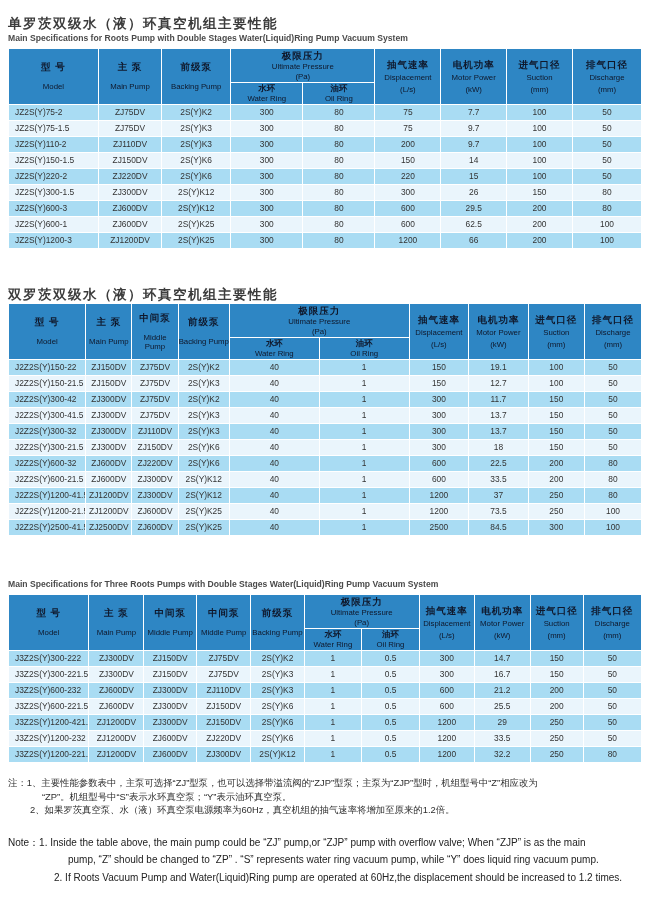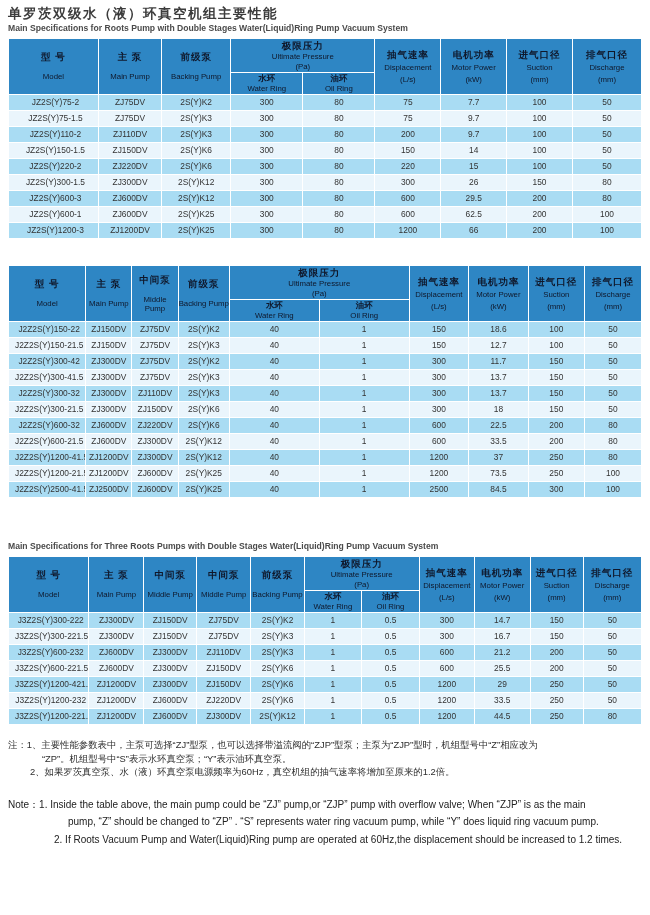--- a/index.html
+++ b/index.html
@@ -13,21 +13,21 @@
   html,body{margin:0;padding:0;}
   body{
     width:650px;height:915px;overflow:hidden;background:#ffffff;
     font-family:"Liberation Sans","DejaVu Sans",sans-serif;
     color:var(--body-text);
   }
   .page{padding:4px 8px 0 8px;}
   .section{margin-bottom:0;}
   .sec-title-zh{
     font-size:13.5px;font-weight:bold;color:var(--title-color);
-    letter-spacing:1.5px;line-height:17px;margin-top:1px;
+    letter-spacing:1.5px;line-height:17px;margin-top:11px;
   }
   .sec-title-en{
     font-size:8.6px;font-weight:bold;color:#4b4b4b;
     line-height:11px;margin:1px 0 4px 0;
   }
   table{width:100%;border-collapse:collapse;table-layout:fixed;}
   th,td{border:1px solid #ffffff;overflow:hidden;}
   thead th{
     background:var(--header-bg);color:#0f172a;font-weight:normal;
     text-align:center;vertical-align:middle;padding:1px 0;
@@ -39,21 +39,21 @@
   th.lead .h-zh{margin-bottom:9px;}
   th.group-top{height:30px;}
   th.sub{height:20px;}
   th.sub .h-zh{font-size:8.4px;line-height:9.5px;letter-spacing:0;}
   th.tail .h-zh{margin-bottom:2px;}
   th.tail .h-unit{margin-top:2px;}
   tbody td{
     font-size:8.4px;text-align:center;height:16px;padding:0 2px;
     color:var(--body-text);line-height:15px;white-space:nowrap;
   }
-  tbody td.model{text-align:center;padding-left:6px;}
+  tbody td.model{text-align:left;padding-left:6px;}
   tr.alt-light{background:var(--row-light);}
   tr.alt-pale{background:var(--row-pale);}
   .gap-1{height:26px;} .gap-2{height:42px;}
   .notes-zh{margin-top:13px;font-size:9.4px;line-height:13.5px;color:#2e2e2e;}
   .notes-zh .indent-1{padding-left:22px;}
   .notes-zh .indent-2{padding-left:34px;}
   .notes-en{margin-top:17px;font-size:10px;line-height:17.5px;color:#222222;}
   .notes-en .indent-1{padding-left:46px;}
   .notes-en .indent-2{padding-left:60px;}
 </style>
@@ -228,20 +228,21 @@
             <td>200</td>
             <td>100</td>
           </tr>
         </tbody>
       </table>
   </div>
 
   <div class="gap-1"></div>
 
   <div class="section">
+    <div class="sec-title-zh">双罗茨双级水（液）环真空机组主要性能</div>
     <table>
         <colgroup>
           <col style="width: 12.2%;">
           <col style="width: 7.3%;">
           <col style="width: 7.3%;">
           <col style="width: 8.1%;">
           <col style="width: 14.2%;">
           <col style="width: 14.2%;">
           <col style="width: 9.4%;">
           <col style="width: 9.4%;">
@@ -305,21 +306,21 @@
         </thead>
         <tbody>
           <tr class="alt-light">
             <td class="model">J2Z2S(Y)150-22</td>
             <td>ZJ150DV</td>
             <td>ZJ75DV</td>
             <td>2S(Y)K2</td>
             <td>40</td>
             <td>1</td>
             <td>150</td>
-            <td>18.6</td>
+            <td>19.1</td>
             <td>100</td>
             <td>50</td>
           </tr>
           <tr class="alt-pale">
             <td class="model">J2Z2S(Y)150-21.5</td>
             <td>ZJ150DV</td>
             <td>ZJ75DV</td>
             <td>2S(Y)K3</td>
             <td>40</td>
             <td>1</td>
@@ -598,21 +599,21 @@
           </tr>
           <tr class="alt-light">
             <td class="model">J3Z2S(Y)1200-221.5</td>
             <td>ZJ1200DV</td>
             <td>ZJ600DV</td>
             <td>ZJ300DV</td>
             <td>2S(Y)K12</td>
             <td>1</td>
             <td>0.5</td>
             <td>1200</td>
-            <td>44.5</td>
+            <td>32.2</td>
             <td>250</td>
             <td>80</td>
           </tr>
         </tbody>
       </table>
   </div>
 
   <div class="notes-zh">
       <div class="note-line indent-0">注：1、主要性能参数表中，主泵可选择“ZJ”型泵，也可以选择带溢流阀的“ZJP”型泵；主泵为“ZJP”型时，机组型号中“Z”相应改为</div>
       <div class="note-line indent-2">“ZP”。机组型号中“S”表示水环真空泵；“Y”表示油环真空泵。</div>

